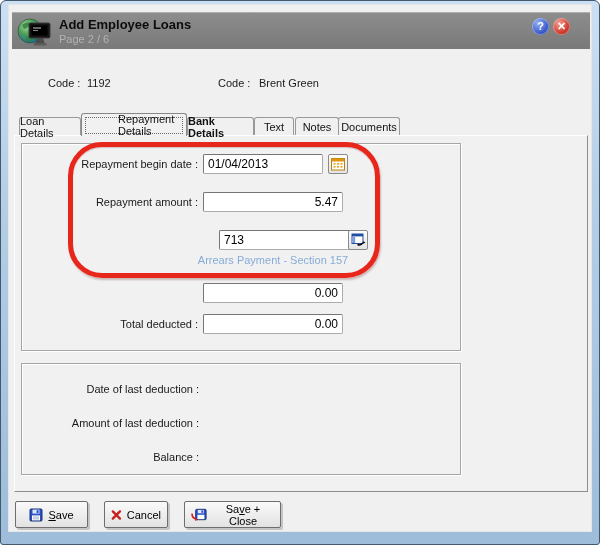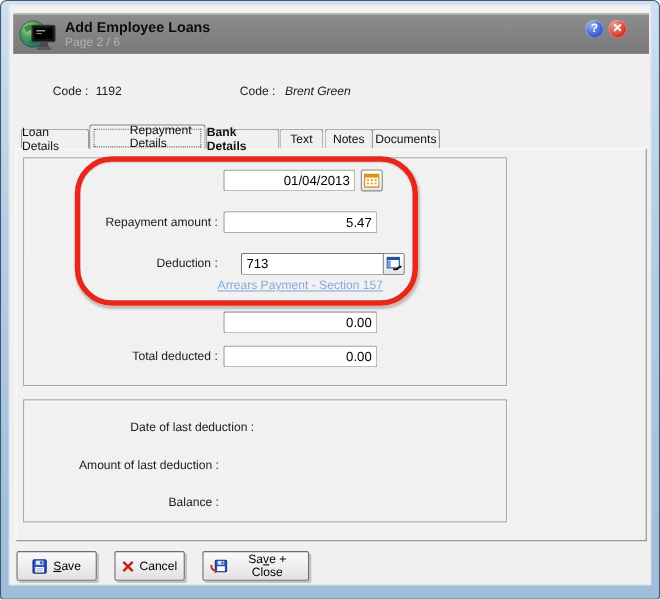--- a/index.html
+++ b/index.html
@@ -25,21 +25,21 @@
     border-color:#fdfdfd #8e8e8e #8e8e8e #fdfdfd;box-sizing:border-box;z-index:1;}
   .groupbox{position:absolute;border:1px solid #a6a6a6;box-shadow:1px 1px 0 #ffffff, inset 1px 1px 0 #ffffff;z-index:2;}
   .gb1{left:20px;top:142px;width:438px;height:206px;}
   .gb2{left:20px;top:362px;width:438px;height:110px;}
   .fld-label{position:absolute;font-size:11px;color:#1a1a1a;text-align:right;left:30px;width:167px;white-space:nowrap;z-index:3;}
   .txt-input{position:absolute;height:20px;box-sizing:border-box;background:#fff;border:1px solid;border-color:#757575 #ababab #ababab #757575;
     border-radius:2px;font-family:"Liberation Sans",sans-serif;font-size:12px;color:#000;padding:1px 4px;z-index:3;}
   .txt-right{text-align:right;}
   .mini-btn{position:absolute;width:20px;height:20px;box-sizing:border-box;background:linear-gradient(180deg,#fefefe,#e4e4e4);
     border:1px solid #8a8a8a;border-radius:2px;display:flex;align-items:center;justify-content:center;padding:0;z-index:3;cursor:default;}
-  .deduction-caption{position:absolute;left:182px;top:253px;width:180px;text-align:center;font-size:11px;z-index:3;color:var(--caption-color,#86acd8);text-decoration:underline;}
+  .deduction-caption{position:absolute;left:182px;top:253px;width:180px;text-align:center;font-size:11px;z-index:3;color:var(--caption-color,#86acd8);}
   .annotation{position:absolute;left:67px;top:141px;width:312px;height:136px;border:5px solid var(--annotation-color,#e8271c);
     border-radius:34px;box-sizing:border-box;z-index:6;pointer-events:none;box-shadow:1px 2px 2px rgba(90,10,5,0.25), inset 0 1px 1px rgba(90,10,5,0.2);}
   .sum-label{position:absolute;left:20px;width:178px;text-align:right;font-size:11px;color:#1a1a1a;white-space:nowrap;z-index:3;}
   .btn{position:absolute;top:500px;height:27px;box-sizing:border-box;background:linear-gradient(180deg,#fafafa,#e2e2e2);
     border:1px solid #6e6e6e;border-radius:2px;box-shadow:2px 2px 0 rgba(0,0,0,0.18);display:flex;align-items:center;justify-content:center;
     gap:5px;font-size:11px;color:#000;cursor:default;z-index:3;}
   .btn .key{text-decoration:underline;}
   .icon-svg{display:block;}
 </style>
 </head>
@@ -71,74 +71,74 @@
     </div>
     <div class="title-text">Add Employee Loans</div>
     <div class="subtitle-text">Page 2 / 6</div>
     <div class="circle-btn help-btn">?</div>
     <div class="circle-btn close-btn">✕</div>
   </div>
 
   <div class="hdr-label" style="left:47px;top:76px;">Code :</div>
   <div class="hdr-value" style="left:86px;top:76px;">1192</div>
   <div class="hdr-label" style="left:217px;top:76px;">Code :</div>
-  <div class="hdr-value" style="left:258px;top:76px;font-style:italic;">Brent Green</div>
+  <div class="hdr-value" style="left:258px;top:76px;">Brent Green</div>
 
   <div class="tab" style="left:18px;width:62px;">Loan Details</div>
   <div class="tab active" style="left:80px;width:106px;">
       <span style="position:relative;z-index:1;">Repayment Details</span>
     </div>
   <div class="tab" style="left:186px;width:67px;font-weight:bold;">Bank Details</div>
   <div class="tab" style="left:253px;width:40px;">Text</div>
   <div class="tab" style="left:294px;width:44px;">Notes</div>
   <div class="tab" style="left:337px;width:62px;">Documents</div>
 
   <div class="tab-panel"></div>
 
   <div class="groupbox gb1"></div>
 
-  <input class="txt-input" style="left: 202px; top: 153px; width: 120px; text-align: right;" value="01/04/2013">
+  <div class="fld-label" style="top:157px;">Repayment begin date :</div>
+  <input class="txt-input" style="left: 202px; top: 153px; width: 120px;" value="01/04/2013">
   <button class="mini-btn" style="left:327px;top:153px;">
     <svg class="icon-svg" width="14" height="14" viewBox="0 0 14 14">
       <rect x="0.5" y="1.5" width="13" height="11.5" fill="#ffffff" stroke="#b97f06"></rect>
       <rect x="0.5" y="1.5" width="13" height="3" fill="#e09510"></rect>
       <rect x="2.5" y="6" width="2" height="1.6" fill="#e8a112"></rect>
         <rect x="6" y="6" width="2" height="1.6" fill="#e8a112"></rect>
         <rect x="9.5" y="6" width="2" height="1.6" fill="#e8a112"></rect>
       <rect x="2.5" y="9" width="2" height="1.6" fill="#e8a112"></rect>
         <rect x="6" y="9" width="2" height="1.6" fill="#e8a112"></rect>
         <rect x="9.5" y="9" width="2" height="1.6" fill="#e8a112"></rect>
     </svg>
   </button>
 
   <div class="fld-label" style="top:195px;">Repayment amount :</div>
   <input class="txt-input txt-right" style="left: 202px; top: 191px; width: 140px;" value="5.47">
 
-  <div class="fld-label" style="top:233px;">Deduction :</div>
   <input class="txt-input" style="left: 218px; top: 229px; width: 140px;" value="713">
   <button class="mini-btn" style="left:347px;top:229px;">
     <svg class="icon-svg" width="15" height="14" viewBox="0 0 15 14">
       <rect x="1" y="1" width="11" height="9.5" fill="#ffffff" stroke="#1e4fa0"></rect>
       <rect x="1" y="1" width="11" height="2.4" fill="#1e4fa0"></rect>
       <rect x="1.6" y="3.8" width="2.6" height="6.2" fill="#7a9cd8"></rect>
       <path d="M6.5 11.5 q3.5 1.5 5.5 -2" fill="none" stroke="#000" stroke-width="1.4"></path>
       <path d="M12.8 10.8 l1.6 -1.8 l-2.6 -0.6 z" fill="#000"></path>
     </svg>
   </button>
   <div class="deduction-caption">Arrears Payment - Section 157</div>
 
   <input class="txt-input txt-right" style="left: 202px; top: 282px; width: 140px;" value="0.00">
 
   <div class="fld-label" style="top:317px;">Total deducted :</div>
   <input class="txt-input txt-right" style="left: 202px; top: 313px; width: 140px;" value="0.00">
 
   <div class="annotation"></div>
 
   <div class="groupbox gb2"></div>
-  <div class="sum-label" style="top:382px;margin-left:32px;">Date of last deduction :</div>
+  <div class="sum-label" style="top:382px;">Date of last deduction :</div>
   <div class="sum-label" style="top:416px;">Amount of last deduction :</div>
   <div class="sum-label" style="top:450px;">Balance :</div>
 
   <button class="btn" style="left:14px;width:73px;">
     <svg class="icon-svg" width="14" height="14" viewBox="0 0 14 14">
       <rect x="1" y="1" width="12" height="12" rx="1" fill="#2a50c8" stroke="#16306e"></rect>
       <rect x="3.5" y="1.6" width="7" height="4" fill="#dce6ff"></rect>
       <rect x="7.6" y="2.2" width="2" height="2.8" fill="#2a50c8"></rect>
       <rect x="3" y="7.4" width="8" height="5" fill="#ffffff"></rect>
       <rect x="4" y="8.6" width="6" height="0.9" fill="#9aa6c8"></rect>

